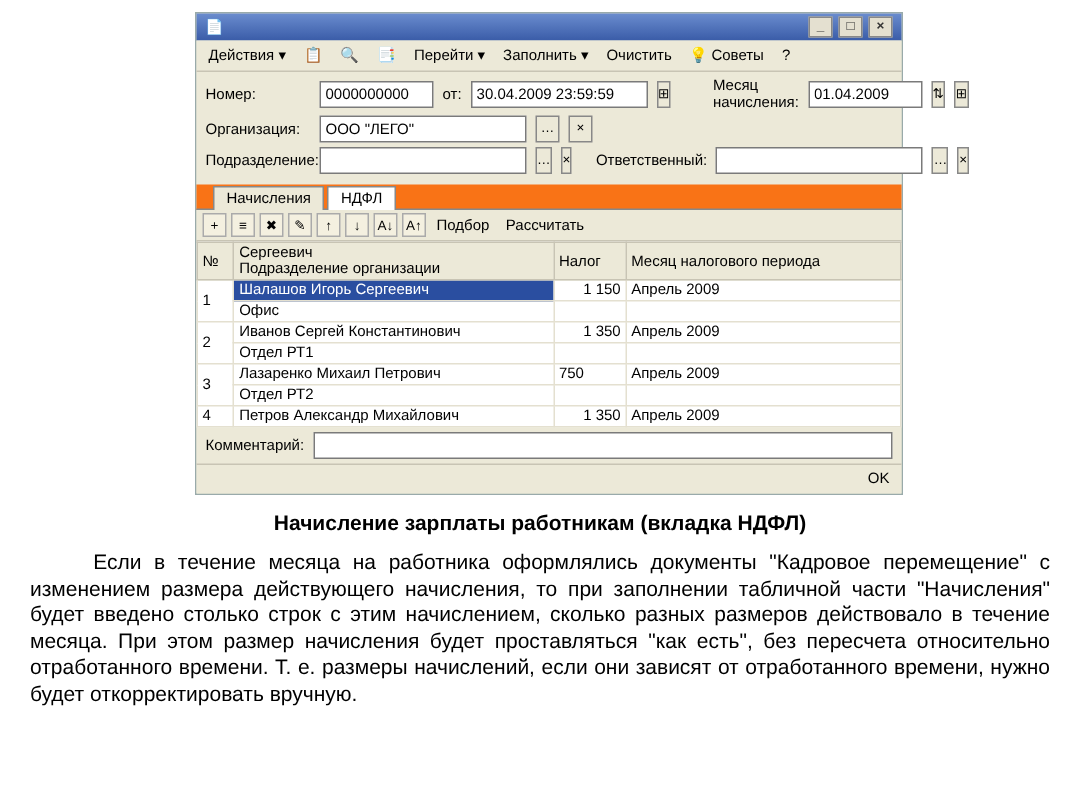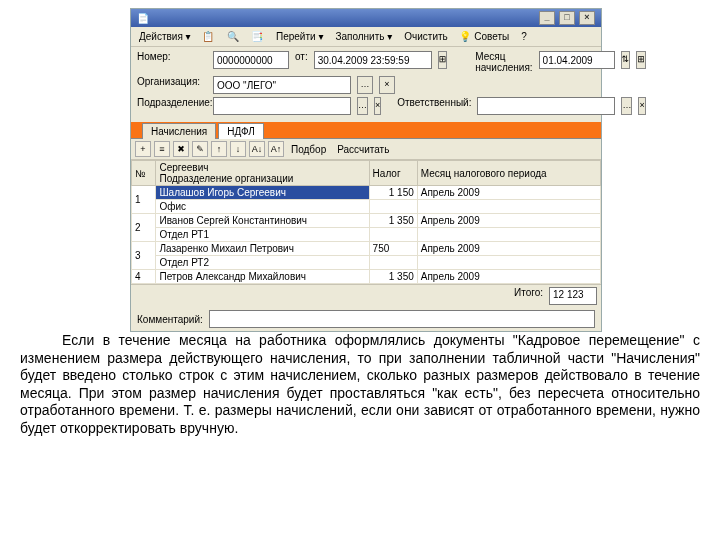--- a/index.html
+++ b/index.html
@@ -4,21 +4,21 @@
 <style>
 body{margin:0;font-family:Arial,sans-serif;font-size:11px;background:#fff;color:#000}
 .page{width:720px;height:540px;position:relative;background:#fff}
 .app{position:absolute;left:130px;top:8px;width:470px;border:1px solid #9aa;background:#ece9d8}
 .titlebar{background:linear-gradient(#6a8cce,#3a5ca8);color:#fff;padding:2px 6px;font-weight:bold;font-size:10px;display:flex;align-items:center;gap:4px}
 .titlebar .spacer{flex:1}
 .winbtn{width:14px;height:12px;background:#e4e0d0;border:1px solid #888;font-size:9px;line-height:10px;text-align:center;color:#333}
 .toolbar{background:#ece9d8;border-bottom:1px solid #c8c4b4;padding:2px 4px;display:flex;align-items:flex-end;gap:4px;font-size:10px}
 .tbtn{padding:1px 3px;border:1px solid transparent;cursor:pointer;display:inline-flex;align-items:center;gap:2px}
 .form{padding:4px 6px;background:#ece9d8}
-.row{display:flex;align-items:flex-start;gap:6px;margin-bottom:3px;font-size:10px}
+.row{display:flex;align-items:center;gap:6px;margin-bottom:3px;font-size:10px}
 .lbl{min-width:70px}
 .inp{background:#fff;border:1px solid #7a7a7a;padding:1px 3px;font-size:10px;height:14px}
 .inpw60{width:68px}.inpw110{width:110px}.inpw130{width:130px}.inpw40{width:40px}
 .dotbtn{width:14px;height:16px;background:#ece9d8;border:1px solid #888;font-size:9px;text-align:center;line-height:14px;cursor:pointer}
 .tabs{display:flex;background:#f97316;border-bottom:1px solid #888;padding-left:11px;font-size:10px}
 .tab{padding:2px 8px;border:1px solid #888;border-bottom:none;background:#ece9d8;margin-right:2px;position:relative;top:1px;cursor:pointer}
 .tab.active{background:#fff}
 .gridbar{background:#ece9d8;padding:2px 4px;display:flex;gap:3px;align-items:center;font-size:10px;border-bottom:1px solid #c8c4b4}
 .gico{width:14px;height:14px;border:1px solid #aaa;background:#f4f0e0;cursor:pointer;display:inline-flex;align-items:center;justify-content:center;font-size:9px}
 .table{background:#fff;width:100%;border-collapse:collapse;font-size:10px}
@@ -154,28 +154,28 @@
             <td></td>
           </tr>
 <tr>
             <td>4</td>
             <td>Петров Александр Михайлович</td>
             <td style="text-align:right">1 350</td>
             <td>Апрель 2009</td>
           </tr>
 </tbody>
 </table>
-<div class="footer">
-  <span>Итого:</span>
-  <span class="inp inpw40" style="display:inline-block">12 123</span>
-</div>
 
 <div class="commentrow">
   <span>Комментарий:</span>
   <input class="inp" style="flex: 1 1 0%;">
 </div>
+<div class="footer">
+  <span class="tbtn">OK</span>
+</div>
 
 </div>
 
 <div style="position:absolute;top:332px;left:0;right:0">
+  <div class="caption">Начисление зарплаты работникам (вкладка НДФЛ)</div>
   <p class="paragraph">&nbsp;&nbsp;&nbsp;&nbsp;&nbsp;<span>Если в течение месяца на работника оформлялись документы "Кадровое перемещение" с изменением размера действующего начисления, то при заполнении табличной части "Начисления" будет введено столько строк с этим начислением, сколько разных размеров действовало в течение месяца. При этом размер начисления будет проставляться "как есть", без пересчета относительно отработанного времени. Т. е. размеры начислений, если они зависят от отработанного времени, нужно будет откорректировать вручную.</span></p>
 </div>
 </div>
 
 </body></html>

